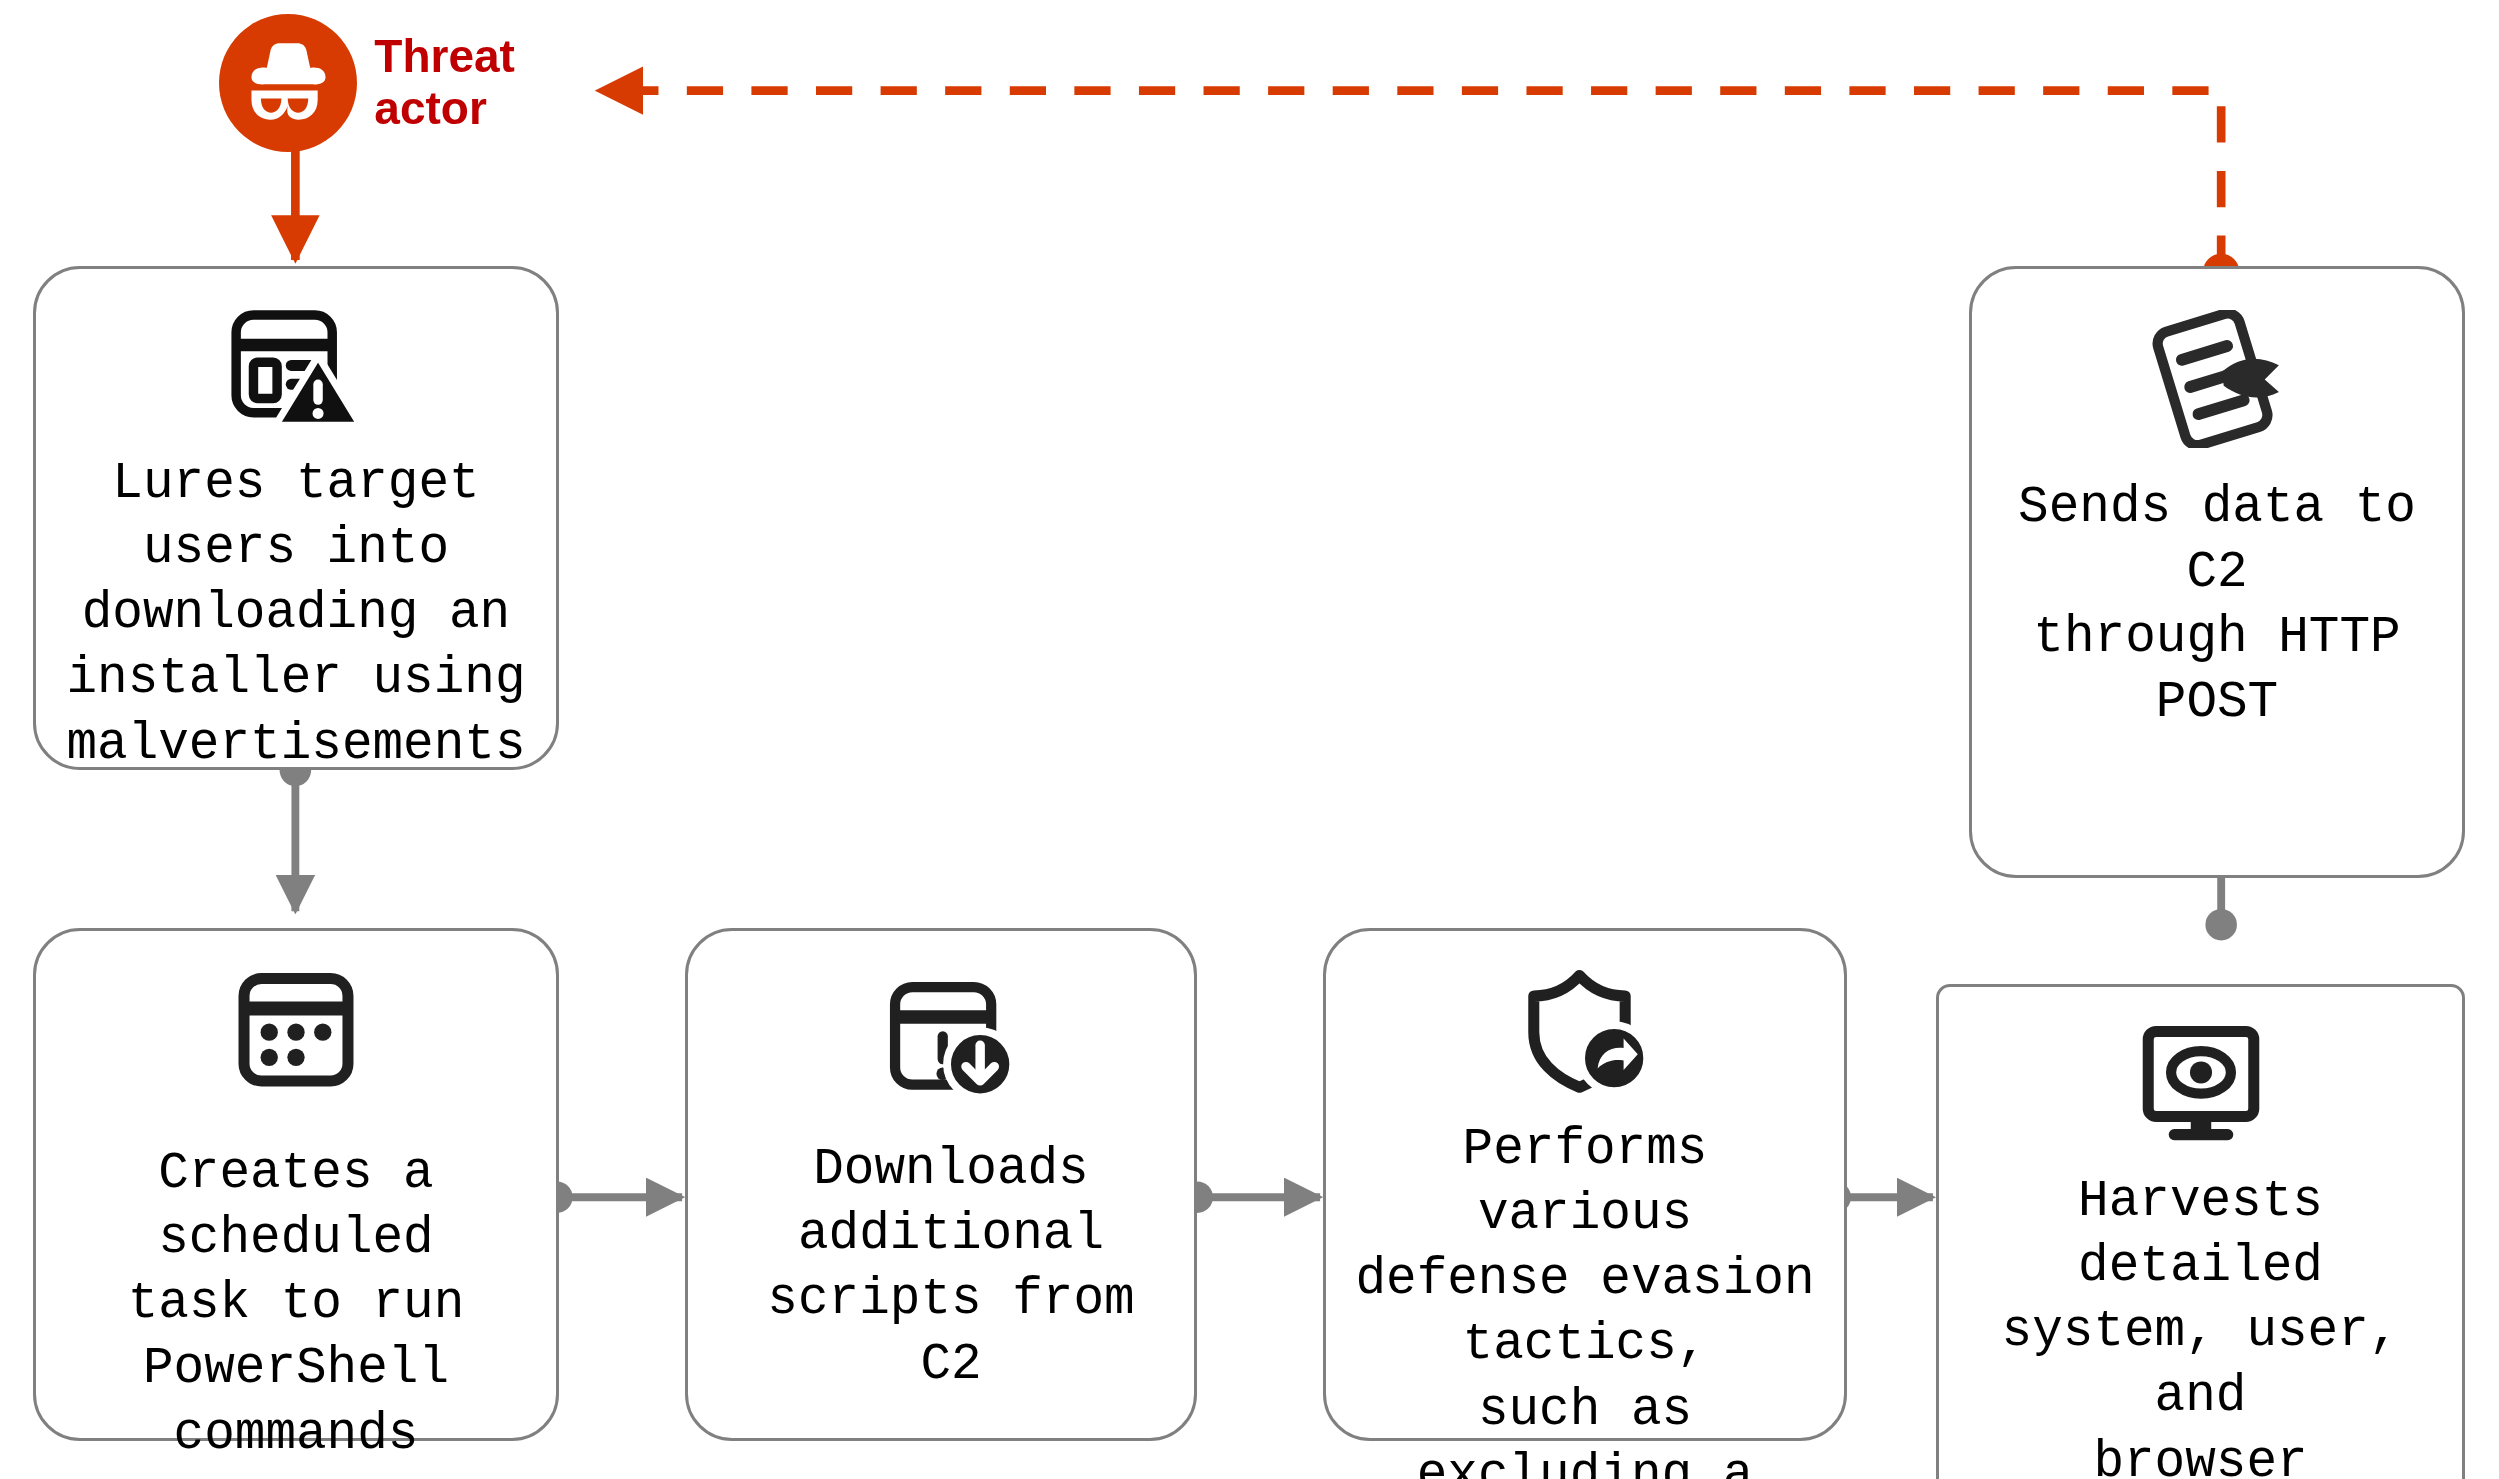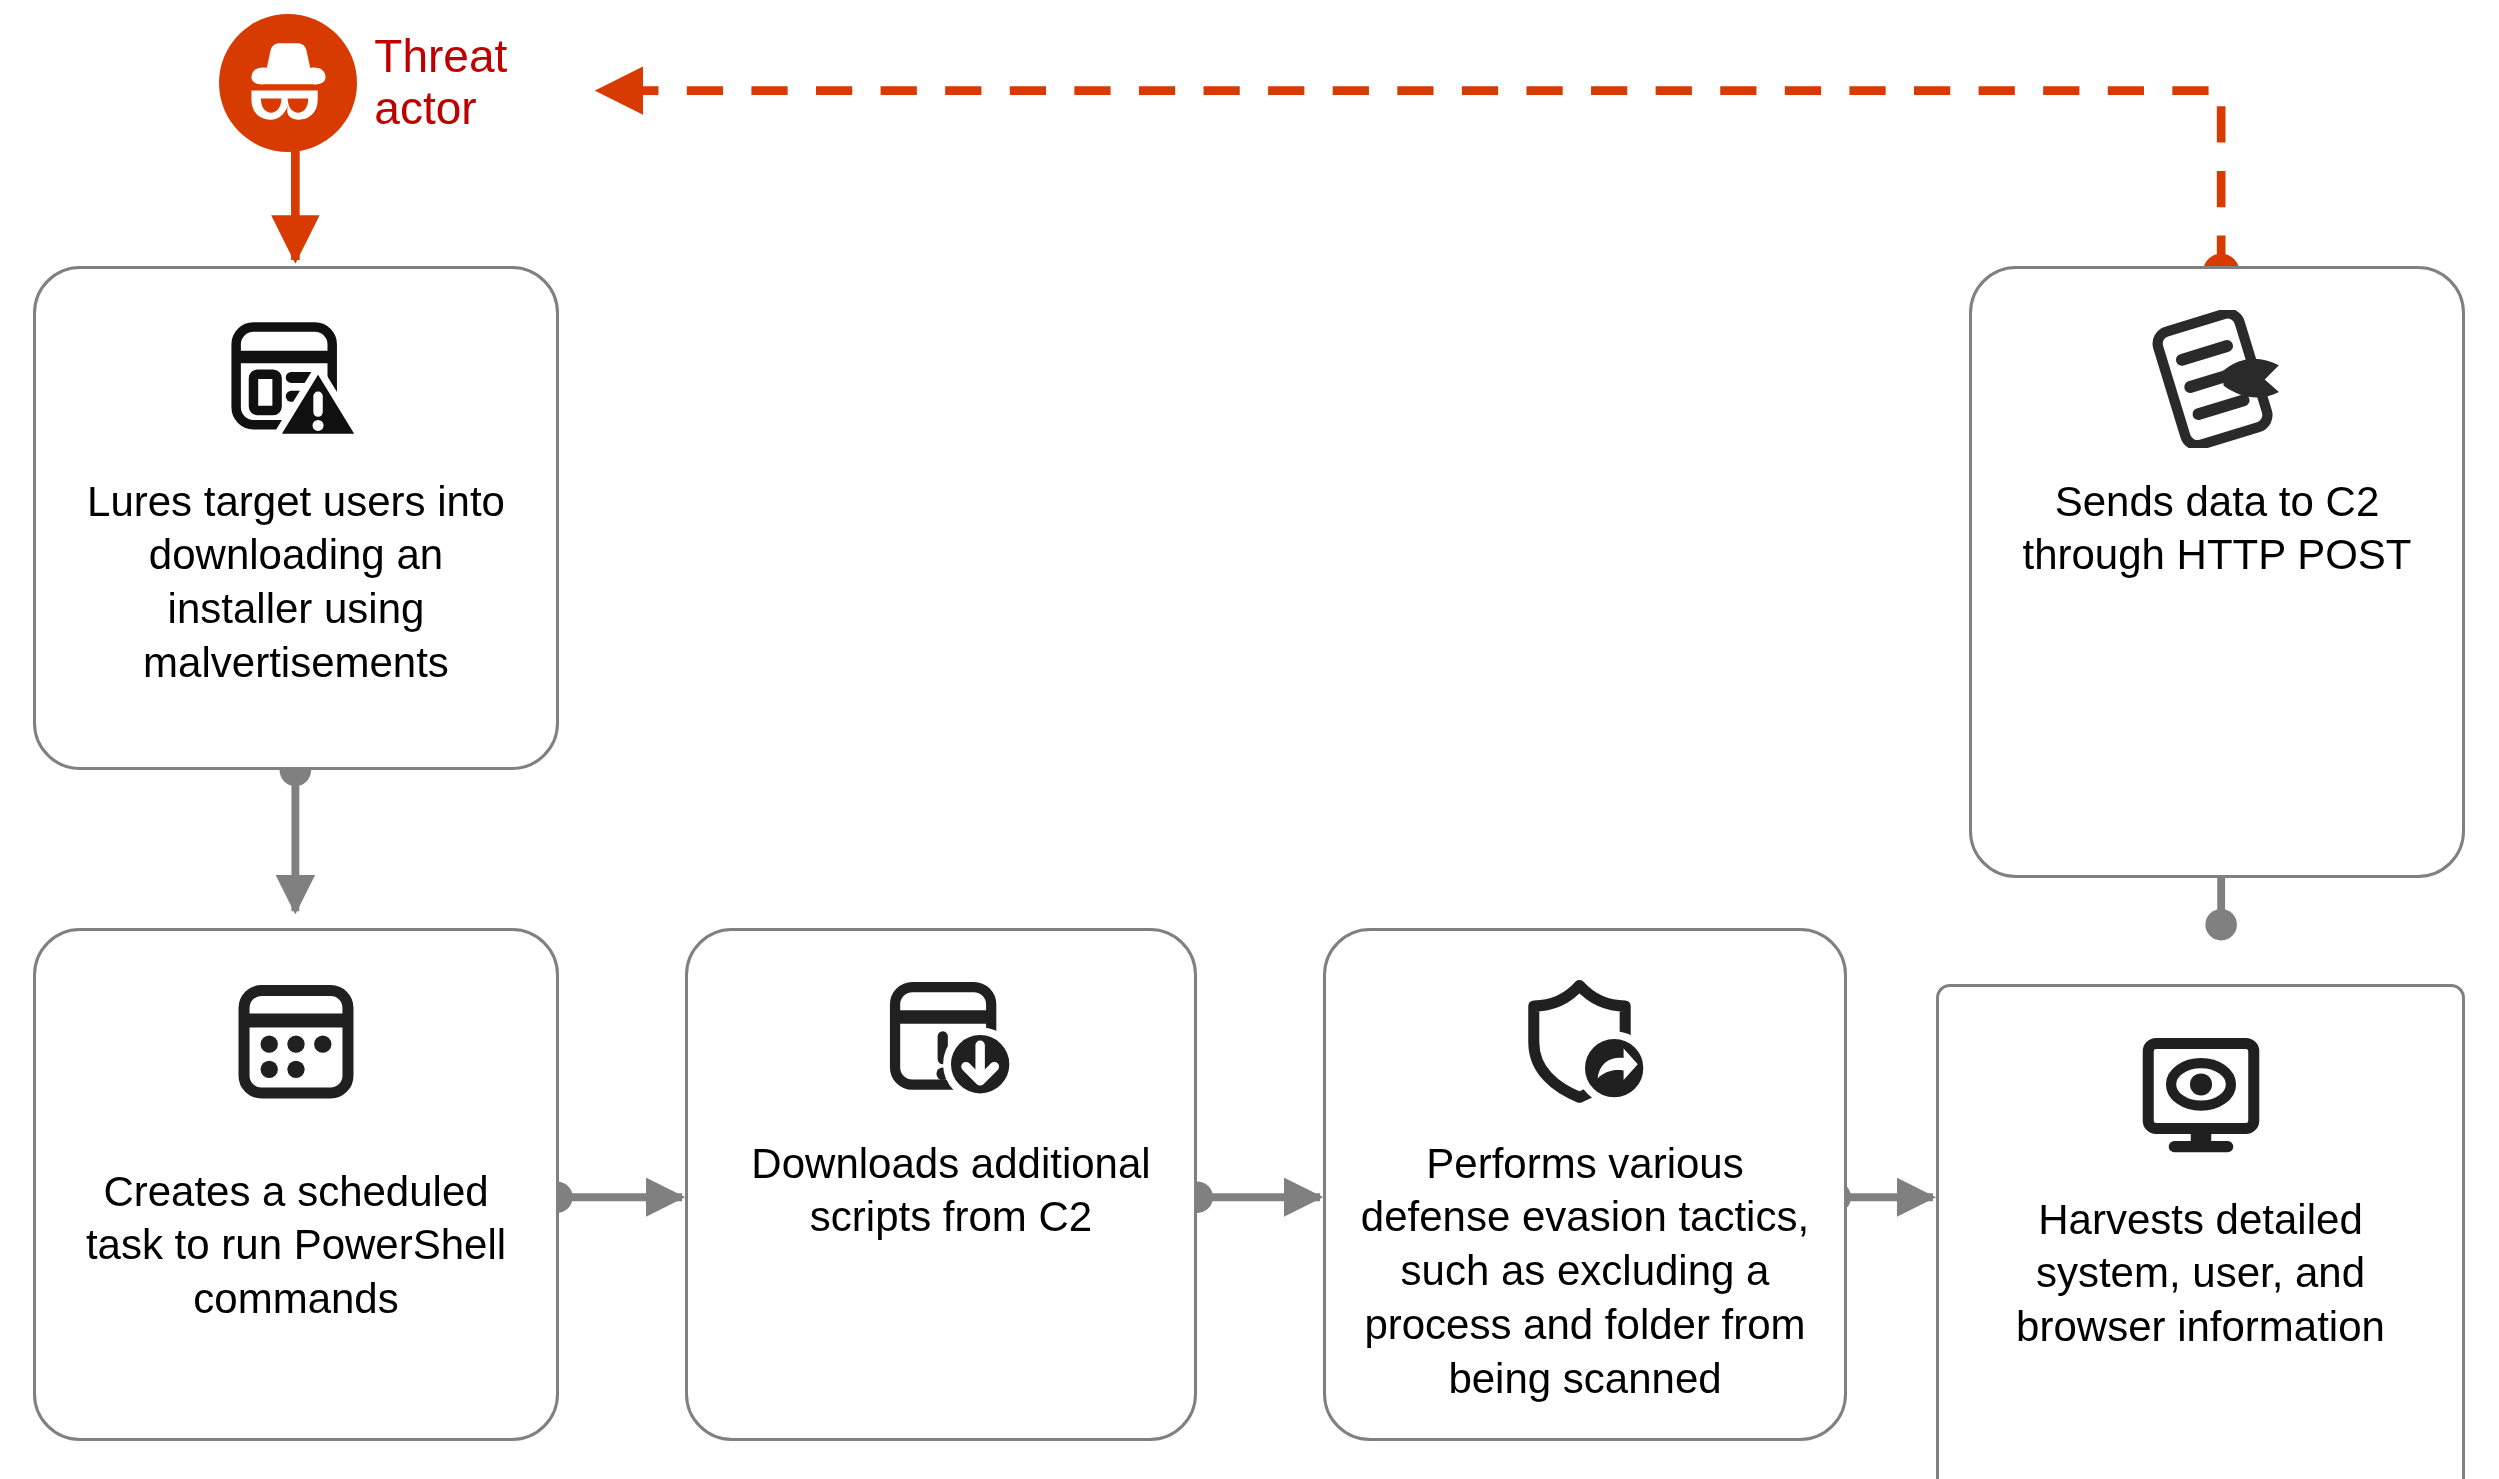--- a/index.html
+++ b/index.html
@@ -41,23 +41,23 @@
     height: 150px;
     display: flex;
     align-items: center;
     justify-content: center;
   }
   .node-label {
     margin-top: 20.5px;
     padding: 0 20.5px;
     text-align: center;
     color: #000000;
-    font-size: 42px;
+    font-size: 51px;
     line-height: 1.28;
-    font-family: Liberation Sans, sans-serif;
+    font-family: Liberation Mono, monospace;
     white-space: pre-line;
   }
   
   #threat-actor {
     position: absolute;
     left: 219px;
     top: 14px;
     display: flex;
     flex-direction: row;
     align-items: center;
@@ -68,21 +68,21 @@
     border-radius: 50%;
     background: #d83b01;
     display: flex;
     align-items: center;
     justify-content: center;
   }
   .ta-text {
     margin-left: 17.3px;
     color: #c00000;
     font-size: 46px;
-    font-weight: normal;
+    font-weight: bold;
     line-height: 1.12;
     white-space: pre-line;
     font-family: "Liberation Sans", sans-serif;
   }
 </style>
 </head>
 <body>
 
 <div id="canvas">
 

